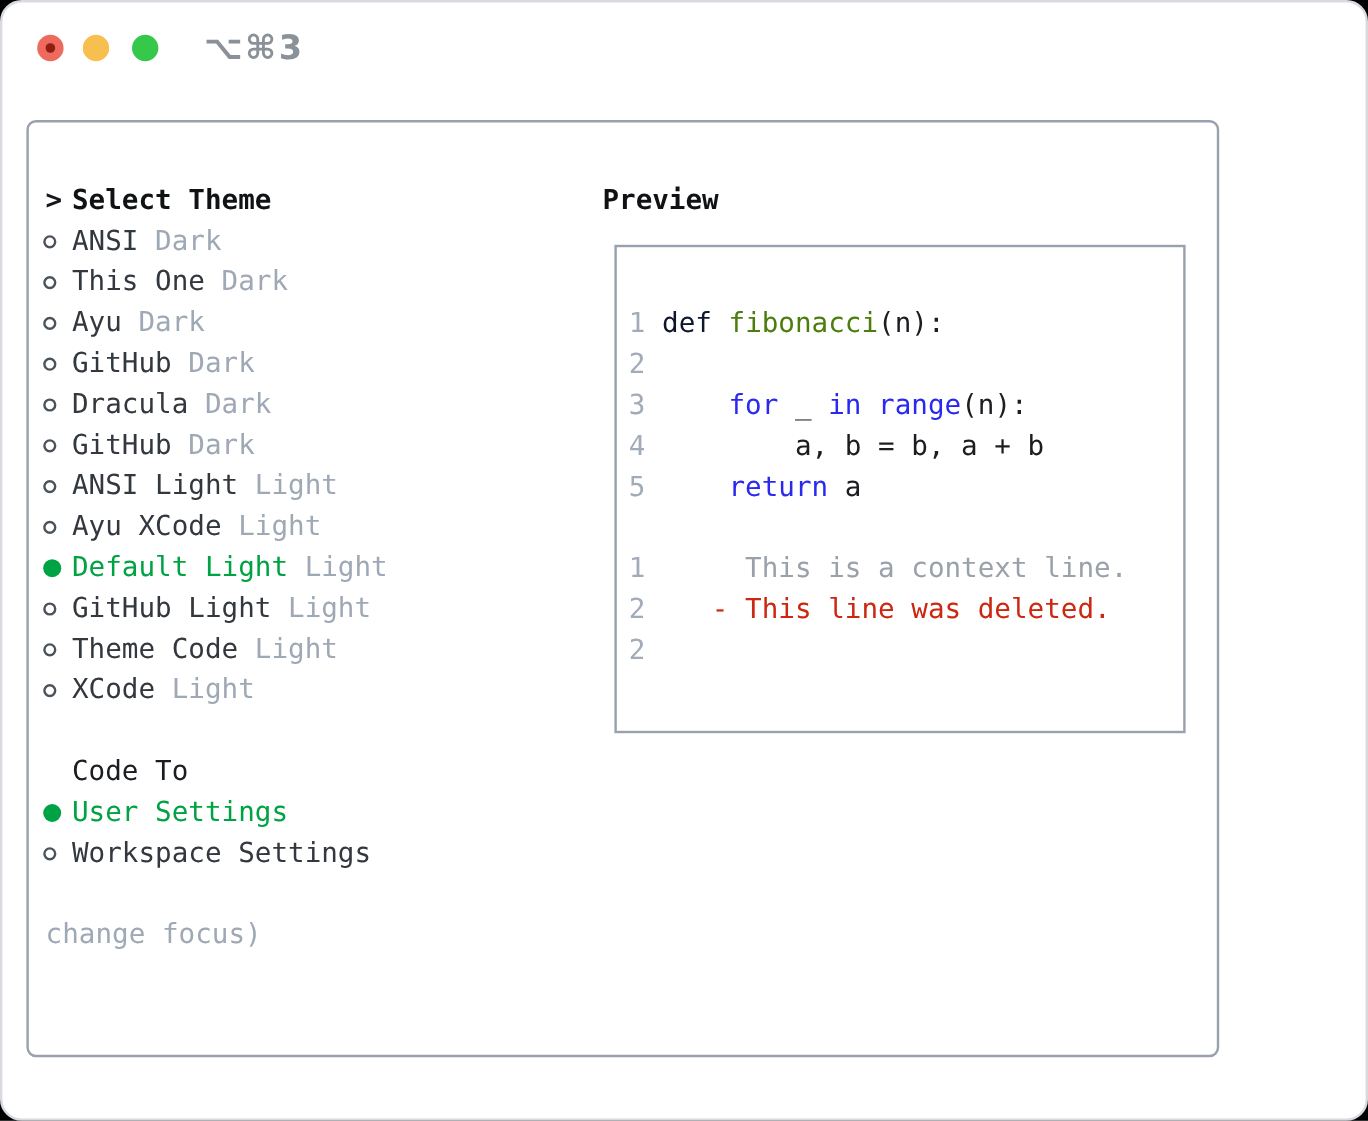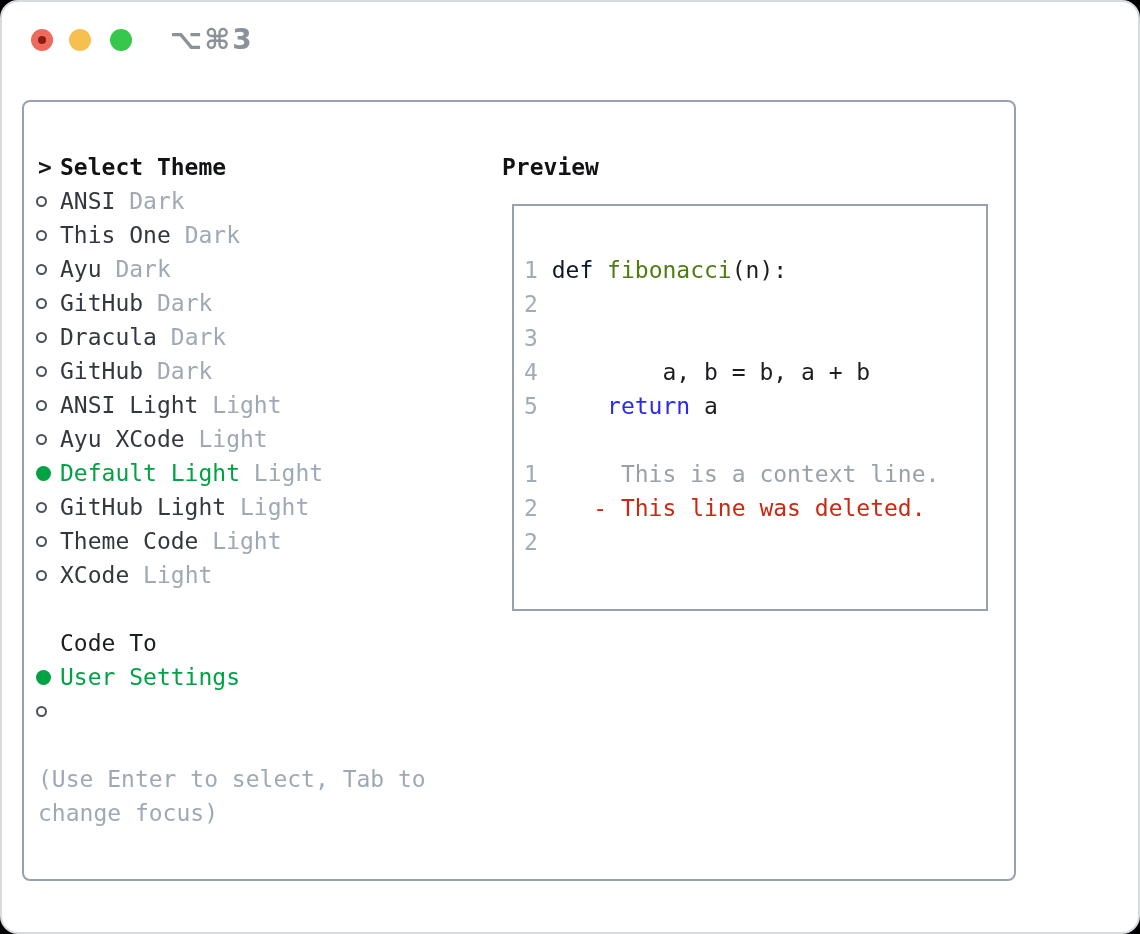--- a/index.html
+++ b/index.html
@@ -177,44 +177,45 @@
           <div class="row">
             <span class="marker">
               <span class="dot" style="background: rgb(0, 163, 68);"></span>
             </span>
             <span class="name" style="color: rgb(0, 163, 68);">User Settings</span>
           </div>
           <div class="row">
             <span class="marker">
               <span class="ring"></span>
             </span>
+            <span class="name" style="color: rgb(51, 56, 63);">Workspace Settings</span>
           </div>
         </div>
     </div>
 
     <div class="help-col">
-      <div class="row">(Use Enter to select, Tab to</div>
       <div class="row">change focus)</div>
     </div>
 
     <div class="preview-title-row row">
       <span class="bold-title">Preview</span>
     </div>
 
     <div class="preview-box">
       <div class="code-col" id="code-lines">
           <div class="row">
             <span class="ln" style="color: rgb(162, 171, 184);">1</span>
             <span class="pre"><span style="color: #0f172a;">def</span><span style="color: rgb(27, 29, 32);"> </span><span style="color: #4d7c0f;">fibonacci</span><span style="color: rgb(27, 29, 32);">(n):</span></span>
           </div>
           <div class="row">
             <span class="ln" style="color: rgb(162, 171, 184);">2</span>
           </div>
           <div class="row">
             <span class="ln" style="color: rgb(162, 171, 184);">3</span>
+            <span class="pre"><span style="color: rgb(27, 29, 32);">    </span><span style="color: rgb(42, 42, 238);">for</span><span style="color: rgb(27, 29, 32);"> _ </span><span style="color: rgb(42, 42, 238);">in</span><span style="color: rgb(27, 29, 32);"> </span><span style="color: rgb(42, 42, 238);">range</span><span style="color: rgb(27, 29, 32);">(n):</span></span>
           </div>
           <div class="row">
             <span class="ln" style="color: rgb(162, 171, 184);">4</span>
             <span class="pre"><span style="color: rgb(27, 29, 32);">        a, b = b, a + b</span></span>
           </div>
           <div class="row">
             <span class="ln" style="color: rgb(162, 171, 184);">5</span>
             <span class="pre"><span style="color: rgb(27, 29, 32);">    </span><span style="color: rgb(42, 42, 238);">return</span><span style="color: rgb(27, 29, 32);"> a</span></span>
           </div>
         </div>

